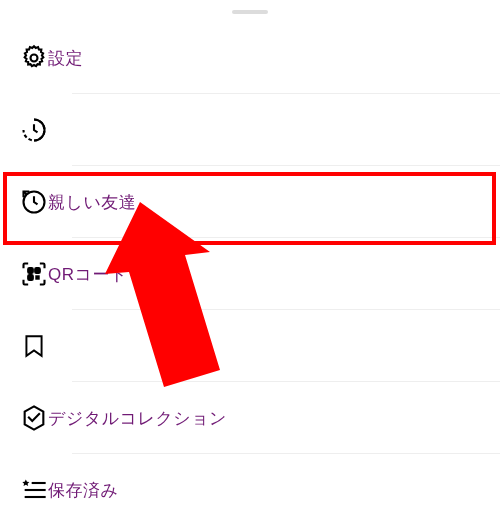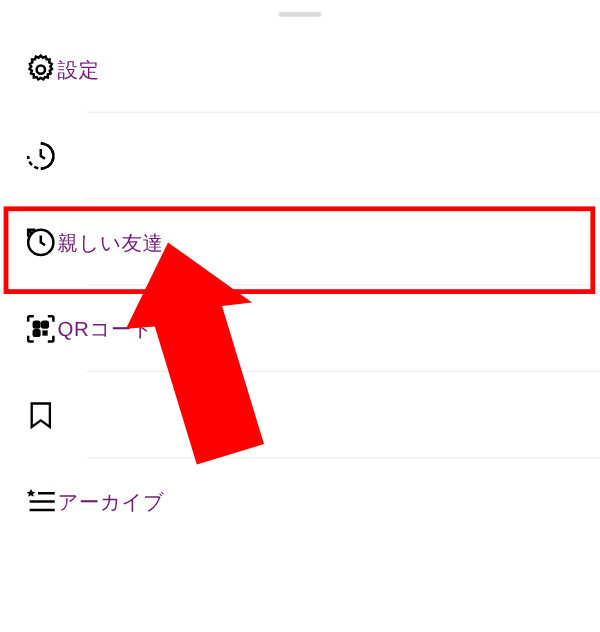--- a/index.html
+++ b/index.html
@@ -128,31 +128,40 @@
   </div>
 
   <div class="menu-item">
     <span class="menu-icon">
       <svg viewBox="0 0 24 24" width="26" height="26" fill="none" stroke="#000" stroke-width="1.8">
         <path d="M5 3 H19 V21 L12 16 L5 21 Z"></path>
       </svg>
     </span>
   </div>
 
+  <div class="menu-item">
+    <span class="menu-icon">
+      <svg viewBox="0 0 24 24" width="28" height="28" fill="none" stroke="#000" stroke-width="1.8">
+        <path d="M12 2 L20 6.5 V17.5 L12 22 L4 17.5 V6.5 Z"></path>
+        <polyline points="7,11 10.5,14.5 17,8"></polyline>
+      </svg>
+    </span>
+    <span class="menu-label">デジタルコレクション</span>
+  </div>
 
   <div class="menu-item">
     <span class="menu-icon">
       <svg viewBox="0 0 24 24" width="28" height="28" fill="none" stroke="#000" stroke-width="1.8">
         <path d="M5 3 L6 5 L8 5.2 L6.5 6.6 L7 8.5 L5 7.5 L3 8.5 L3.5 6.6 L2 5.2 L4 5 Z" fill="#000" stroke="none"></path>
         <line x1="10" y1="6" x2="22" y2="6"></line>
         <line x1="4" y1="12" x2="22" y2="12"></line>
         <line x1="4" y1="18" x2="22" y2="18"></line>
       </svg>
     </span>
-    <span class="menu-label">アーカイブ</span>
+    <span class="menu-label">保存済み</span>
   </div>
 
 </div>
 
 <div class="highlight-box"></div>
 
 <svg class="annotation-arrow" viewBox="0 0 150 205">
   <polygon points="35,0 0,72 24,70 59,185 115,168 80,53 105,50" fill="#ff0000"></polygon>
 </svg>
 

